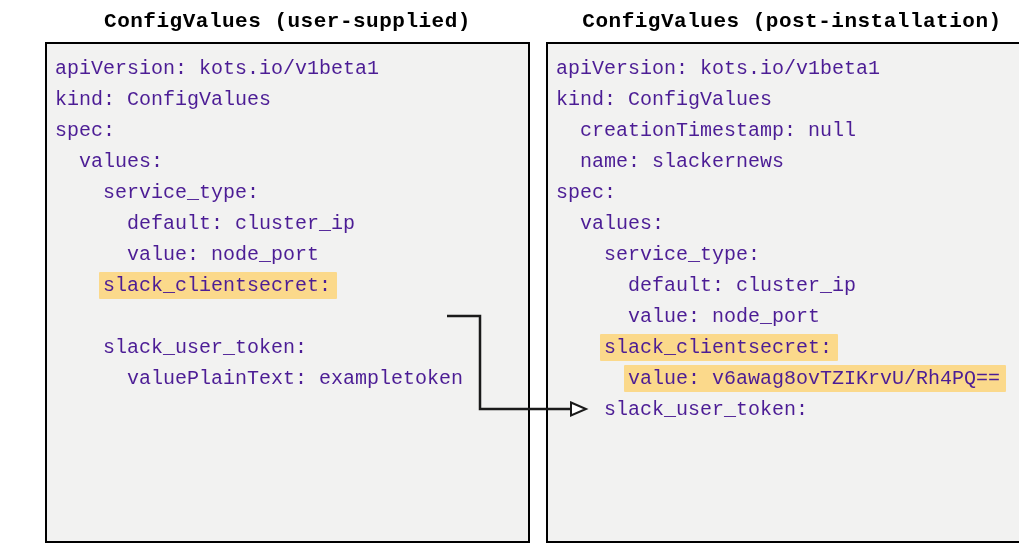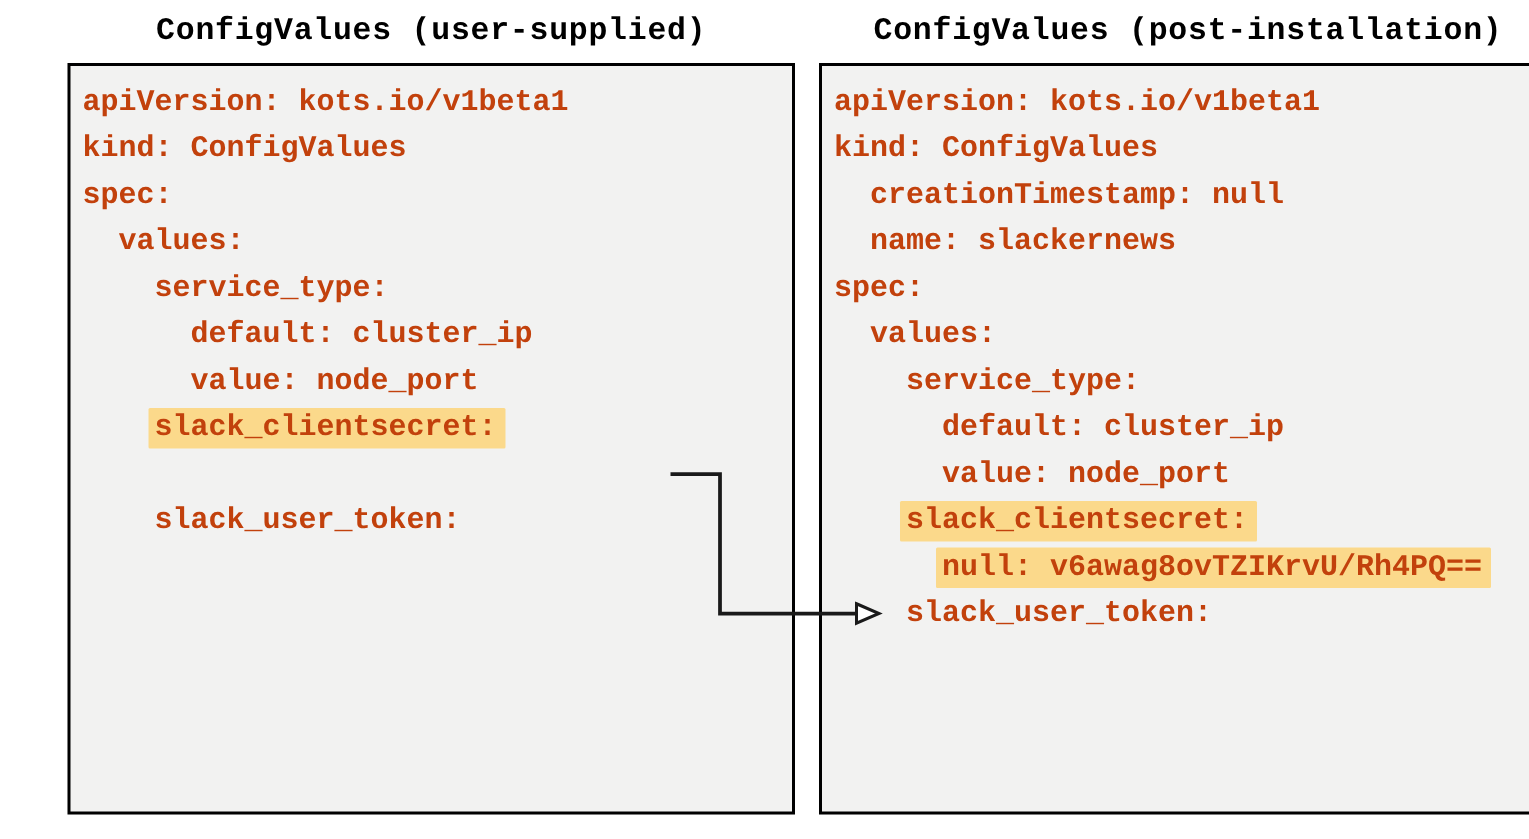--- a/index.html
+++ b/index.html
@@ -38,22 +38,22 @@
     height: 501px;
     background: var(--panel-bg, #f2f2f1);
     border: 2px solid var(--border-color, #000000);
     padding: 9px 8px;
     overflow: hidden;
   }
   .code-line {
     white-space: pre;
     font-size: 20px;
     line-height: 31px;
-    font-weight: bold;
-    color: #c2410c;
+    font-weight: normal;
+    color: #4c1d95;
   }
   .code-line .hl {
     background: var(--hl-color, #fbd98b);
     padding: 2px 6px 2px 4px;
     margin-left: -4px;
     border-radius: 1px;
   }
   .arrow-overlay {
     position: absolute;
     left: 0;
@@ -73,36 +73,37 @@
         <div class="code-line"><span></span><span>apiVersion: kots.io/v1beta1</span></div>
         <div class="code-line"><span></span><span>kind: ConfigValues</span></div>
         <div class="code-line"><span></span><span>spec:</span></div>
         <div class="code-line"><span>  </span><span>values:</span></div>
         <div class="code-line"><span>    </span><span>service_type:</span></div>
         <div class="code-line"><span>      </span><span>default: cluster_ip</span></div>
         <div class="code-line"><span>      </span><span>value: node_port</span></div>
         <div class="code-line"><span>    </span><span class="hl">slack_clientsecret:</span></div>
         <div class="code-line"><span>      </span></div>
         <div class="code-line"><span>    </span><span>slack_user_token:</span></div>
+        <div class="code-line"><span>      </span><span>valuePlainText: exampletoken</span></div>
       </div>
   </div>
   <div class="column right">
     <div class="panel-title">ConfigValues (post-installation)</div>
     <div class="panel">
         <div class="code-line"><span></span><span>apiVersion: kots.io/v1beta1</span></div>
         <div class="code-line"><span></span><span>kind: ConfigValues</span></div>
         <div class="code-line"><span>  </span><span>creationTimestamp: null</span></div>
         <div class="code-line"><span>  </span><span>name: slackernews</span></div>
         <div class="code-line"><span></span><span>spec:</span></div>
         <div class="code-line"><span>  </span><span>values:</span></div>
         <div class="code-line"><span>    </span><span>service_type:</span></div>
         <div class="code-line"><span>      </span><span>default: cluster_ip</span></div>
         <div class="code-line"><span>      </span><span>value: node_port</span></div>
         <div class="code-line"><span>    </span><span class="hl">slack_clientsecret:</span></div>
-        <div class="code-line"><span>      </span><span class="hl">null: v6awag8ovTZIKrvU/Rh4PQ==</span></div>
+        <div class="code-line"><span>      </span><span class="hl">value: v6awag8ovTZIKrvU/Rh4PQ==</span></div>
         <div class="code-line"><span>    </span><span>slack_user_token:</span></div>
       </div>
   </div>
 </div>
 
 <svg class="arrow-overlay" viewBox="0 0 1019 559" xmlns="http://www.w3.org/2000/svg">
   <path d="M 447 316 H 480 V 409 H 571" fill="none" stroke="#1a1a1a" stroke-width="2.5"></path>
   <polygon points="571,402.5 586,409 571,415.5" fill="#ffffff" stroke="#1a1a1a" stroke-width="2"></polygon>
 </svg>
 

